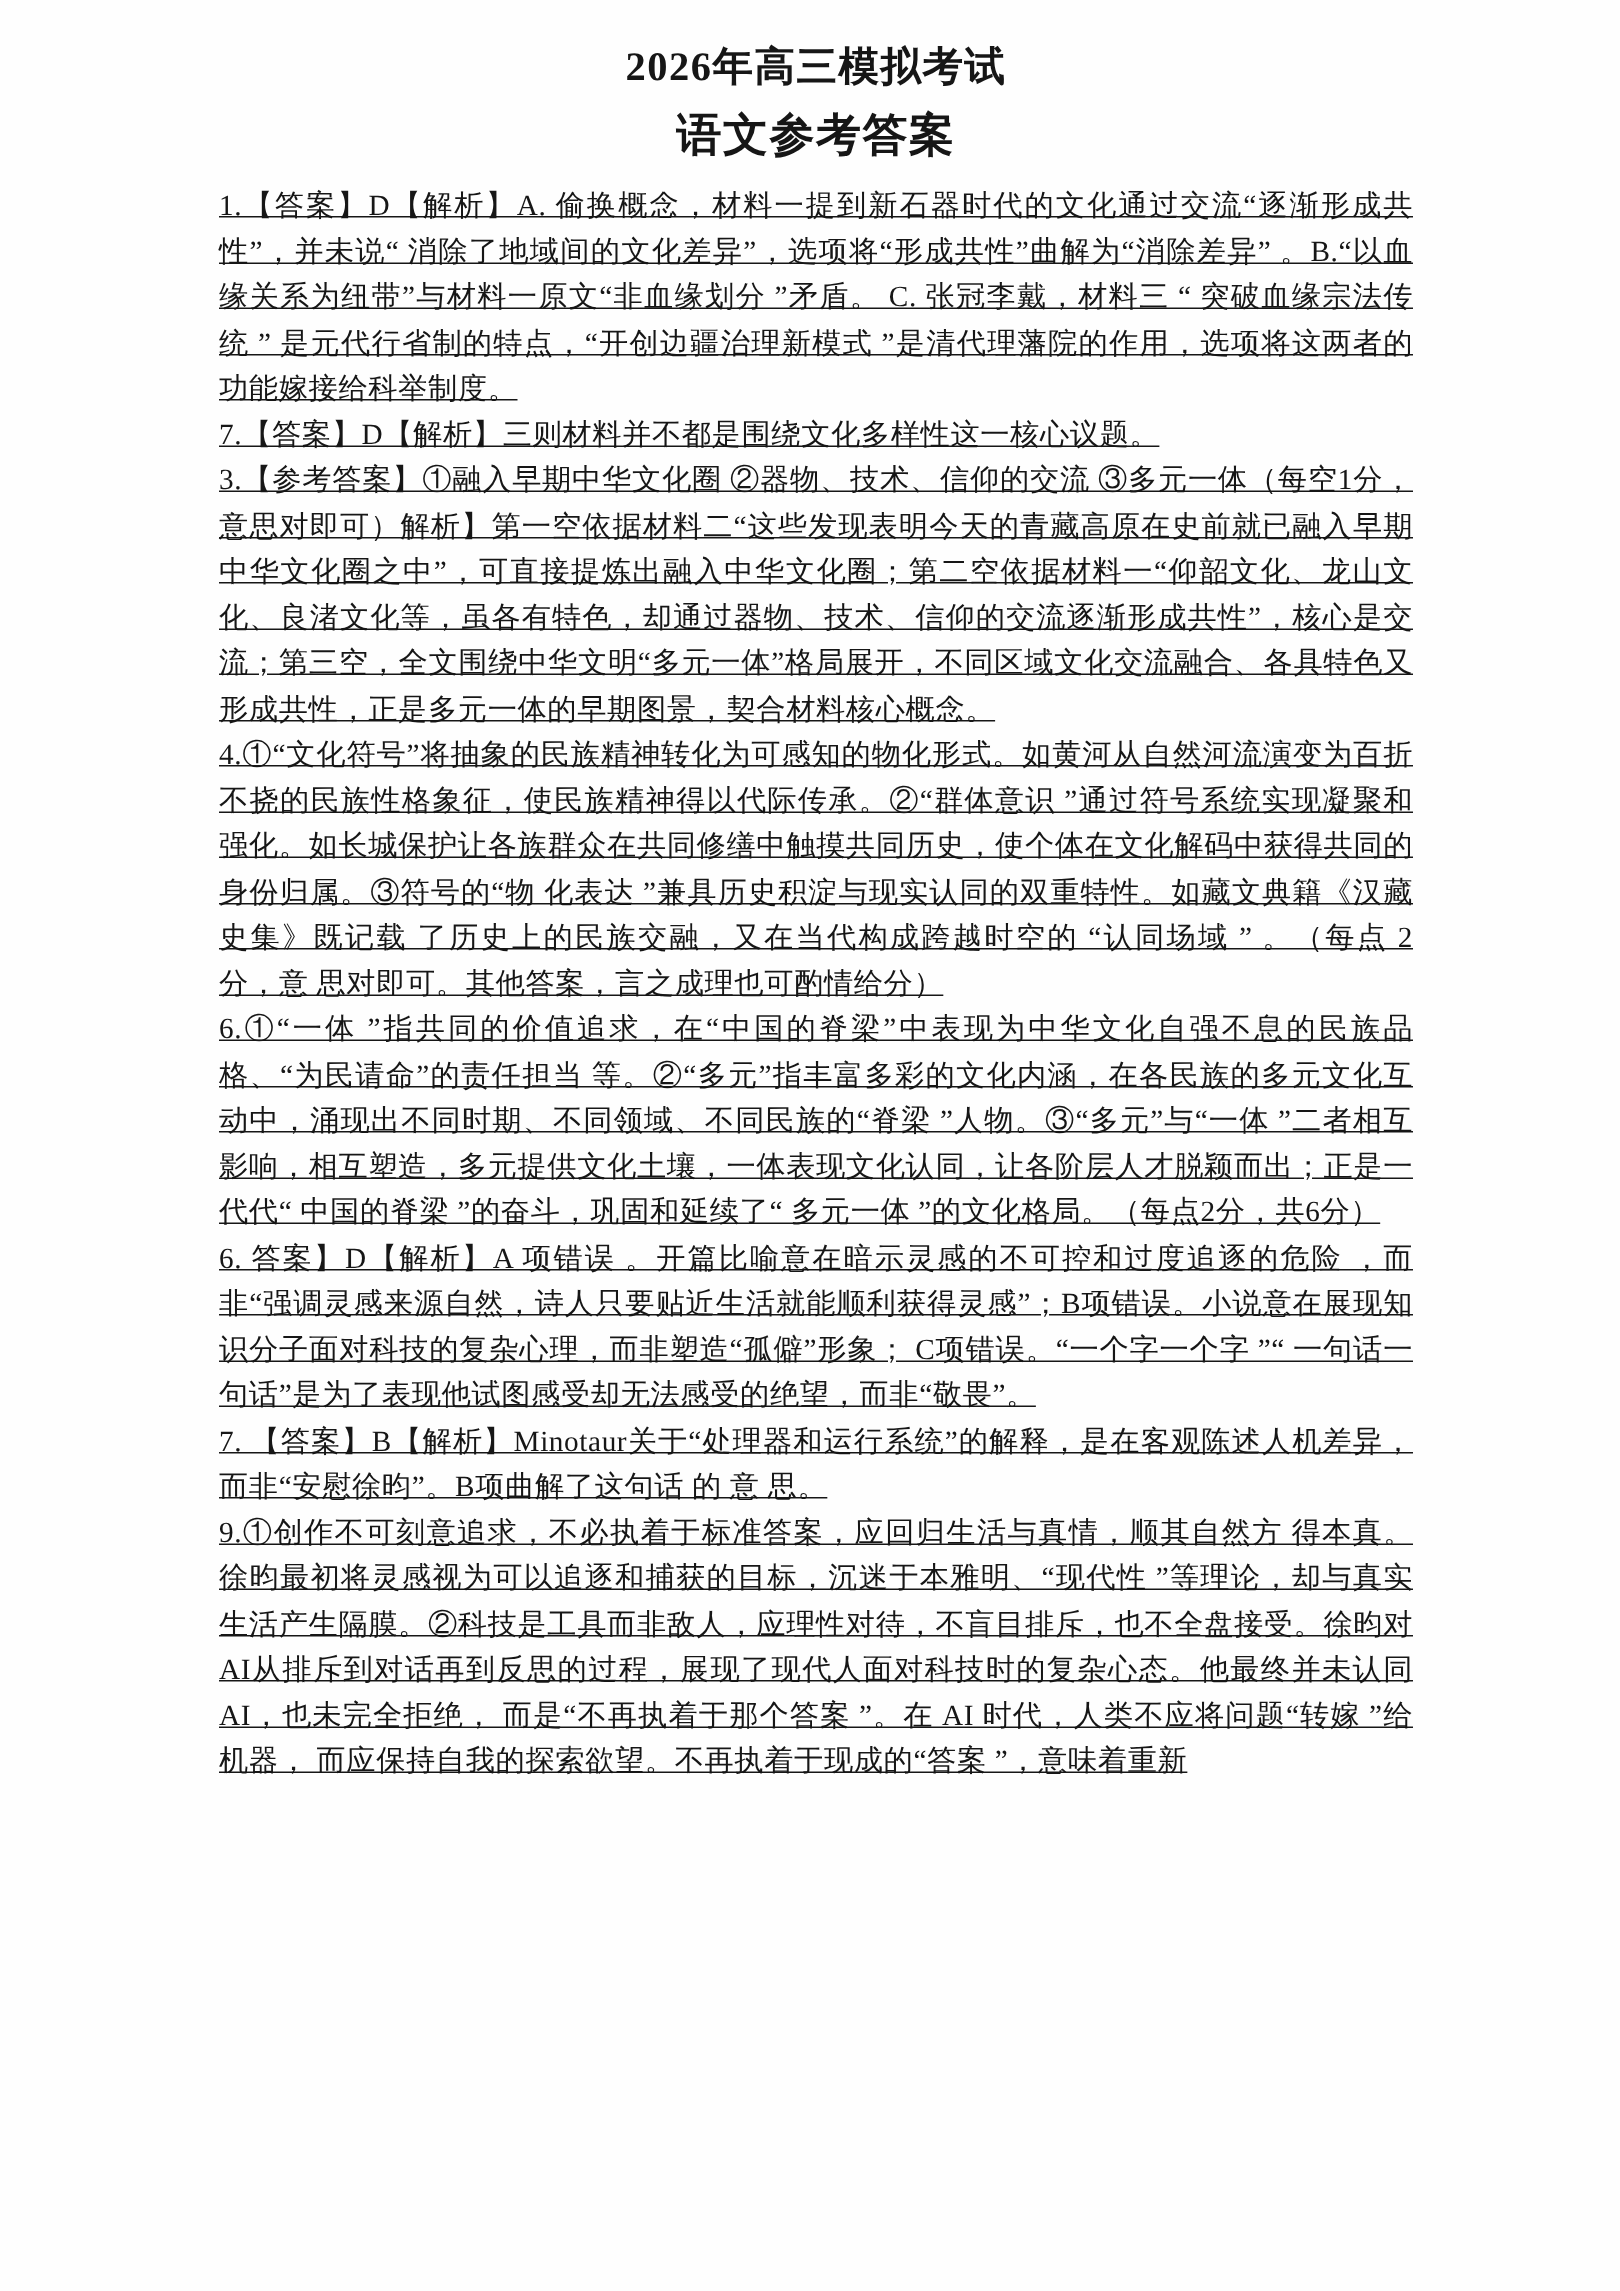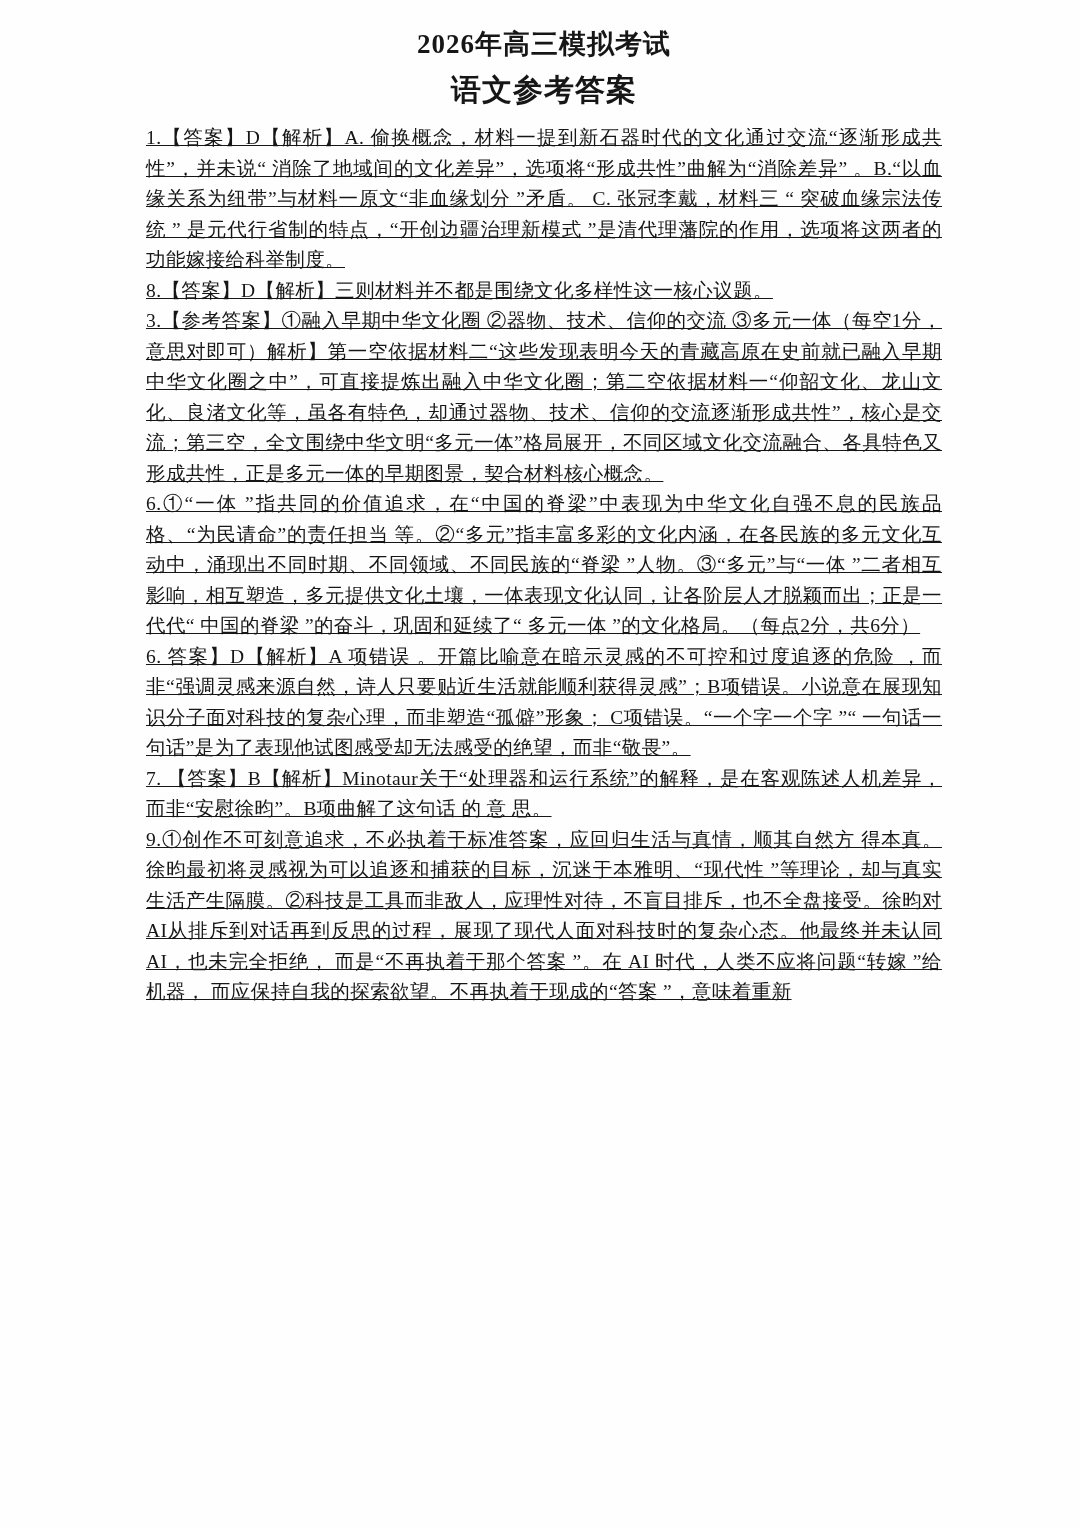--- a/index.html
+++ b/index.html
@@ -55,21 +55,22 @@
 <body>
 
 <div class="page">
 
   <h1 class="doc-title">2026年高三模拟考试</h1>
 
   <h2 class="doc-subtitle">语文参考答案</h2>
 
   <div class="doc-body">
     <p>1.【答案】D【解析】A. 偷换概念，材料一提到新石器时代的文化通过交流“逐渐形成共性”，并未说“ 消除了地域间的文化差异”，选项将“形成共性”曲解为“消除差异” 。B.“以血缘关系为纽带”与材料一原文“非血缘划分 ”矛盾。 C. 张冠李戴，材料三 “ 突破血缘宗法传统 ” 是元代行省制的特点，“开创边疆治理新模式 ”是清代理藩院的作用，选项将这两者的功能嫁接给科举制度。</p>
-    <p>8.【答案】D【解析】三则材料并不都是围绕文化多样性这一核心议题。</p>
+    <p>7.【答案】D【解析】三则材料并不都是围绕文化多样性这一核心议题。</p>
     <p>3.【参考答案】①融入早期中华文化圈  ②器物、技术、信仰的交流  ③多元一体（每空1分，意思对即可）解析】第一空依据材料二“这些发现表明今天的青藏高原在史前就已融入早期中华文化圈之中”，可直接提炼出融入中华文化圈；第二空依据材料一“仰韶文化、龙山文化、良渚文化等，虽各有特色，却通过器物、技术、信仰的交流逐渐形成共性”，核心是交流；第三空，全文围绕中华文明“多元一体”格局展开，不同区域文化交流融合、各具特色又形成共性，正是多元一体的早期图景，契合材料核心概念。</p>
+    <p>4.①“文化符号”将抽象的民族精神转化为可感知的物化形式。如黄河从自然河流演变为百折不挠的民族性格象征，使民族精神得以代际传承。②“群体意识 ”通过符号系统实现凝聚和强化。如长城保护让各族群众在共同修缮中触摸共同历史，使个体在文化解码中获得共同的身份归属。③符号的“物 化表达 ”兼具历史积淀与现实认同的双重特性。如藏文典籍《汉藏史集》既记载 了历史上的民族交融，又在当代构成跨越时空的 “认同场域 ” 。（每点 2 分，意 思对即可。其他答案，言之成理也可酌情给分）</p>
     <p>6.①“一体 ”指共同的价值追求，在“中国的脊梁”中表现为中华文化自强不息的民族品格、“为民请命”的责任担当 等。②“多元”指丰富多彩的文化内涵，在各民族的多元文化互动中，涌现出不同时期、不同领域、不同民族的“脊梁 ”人物。③“多元”与“一体 ”二者相互影响，相互塑造，多元提供文化土壤，一体表现文化认同，让各阶层人才脱颖而出；正是一代代“ 中国的脊梁 ”的奋斗，巩固和延续了“ 多元一体 ”的文化格局。（每点2分，共6分）</p>
     <p>6. 答案】D【解析】A 项错误 。开篇比喻意在暗示灵感的不可控和过度追逐的危险 ，而非“强调灵感来源自然，诗人只要贴近生活就能顺利获得灵感”；B项错误。小说意在展现知识分子面对科技的复杂心理，而非塑造“孤僻”形象； C项错误。“一个字一个字 ”“ 一句话一句话”是为了表现他试图感受却无法感受的绝望，而非“敬畏”。</p>
     <p>7. 【答案】B【解析】Minotaur关于“处理器和运行系统”的解释，是在客观陈述人机差异，而非“安慰徐昀”。B项曲解了这句话 的 意 思。</p>
     <p>9.①创作不可刻意追求，不必执着于标准答案，应回归生活与真情，顺其自然方      得本真。徐昀最初将灵感视为可以追逐和捕获的目标，沉迷于本雅明、“现代性 ”等理论，却与真实生活产生隔膜。②科技是工具而非敌人，应理性对待，不盲目排斥，也不全盘接受。徐昀对AI从排斥到对话再到反思的过程，展现了现代人面对科技时的复杂心态。他最终并未认同AI，也未完全拒绝， 而是“不再执着于那个答案 ”。在 AI 时代，人类不应将问题“转嫁 ”给机器， 而应保持自我的探索欲望。不再执着于现成的“答案 ”，意味着重新</p>
   </div>
 
 </div>
 
 </body></html>

